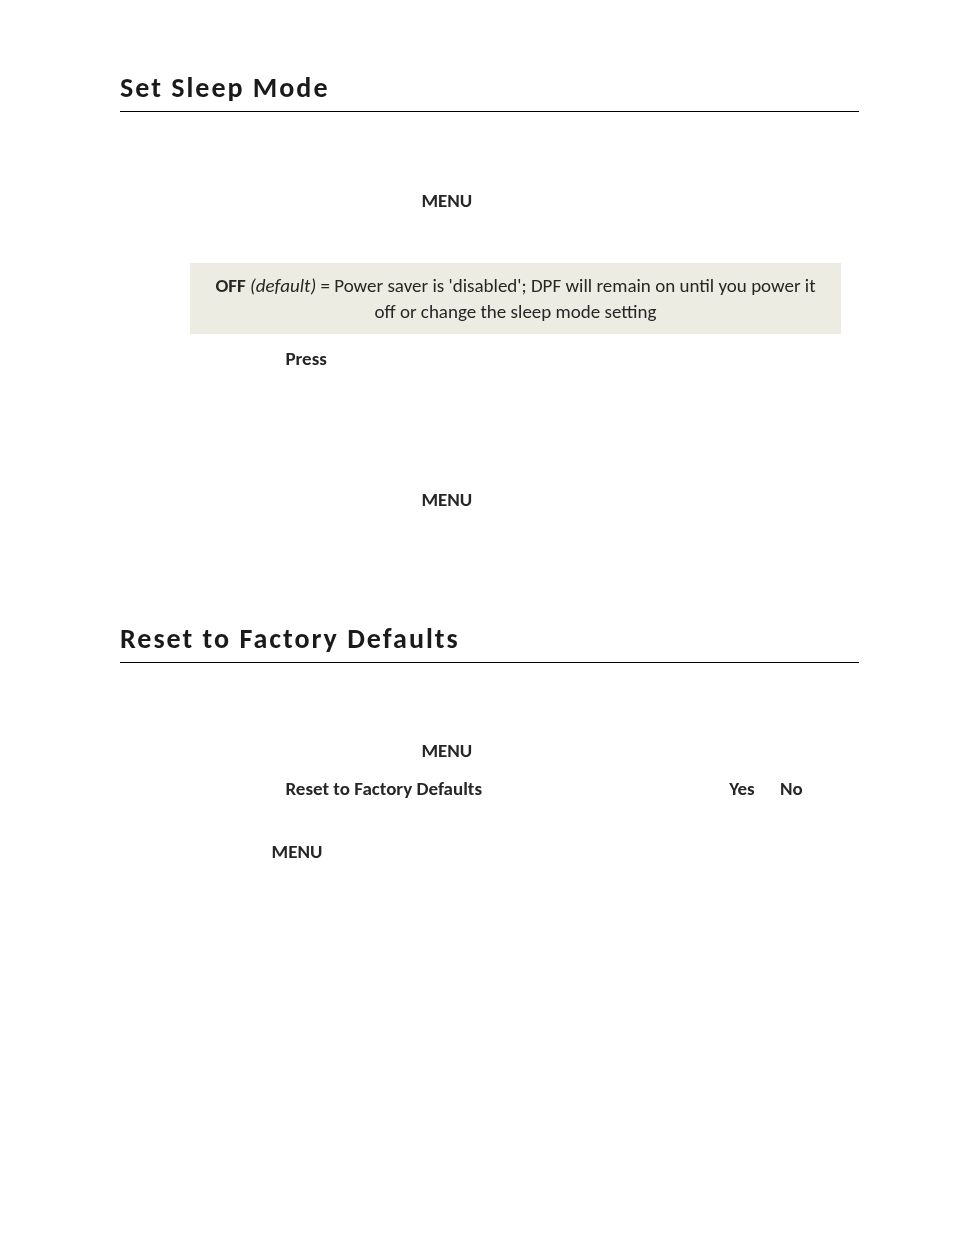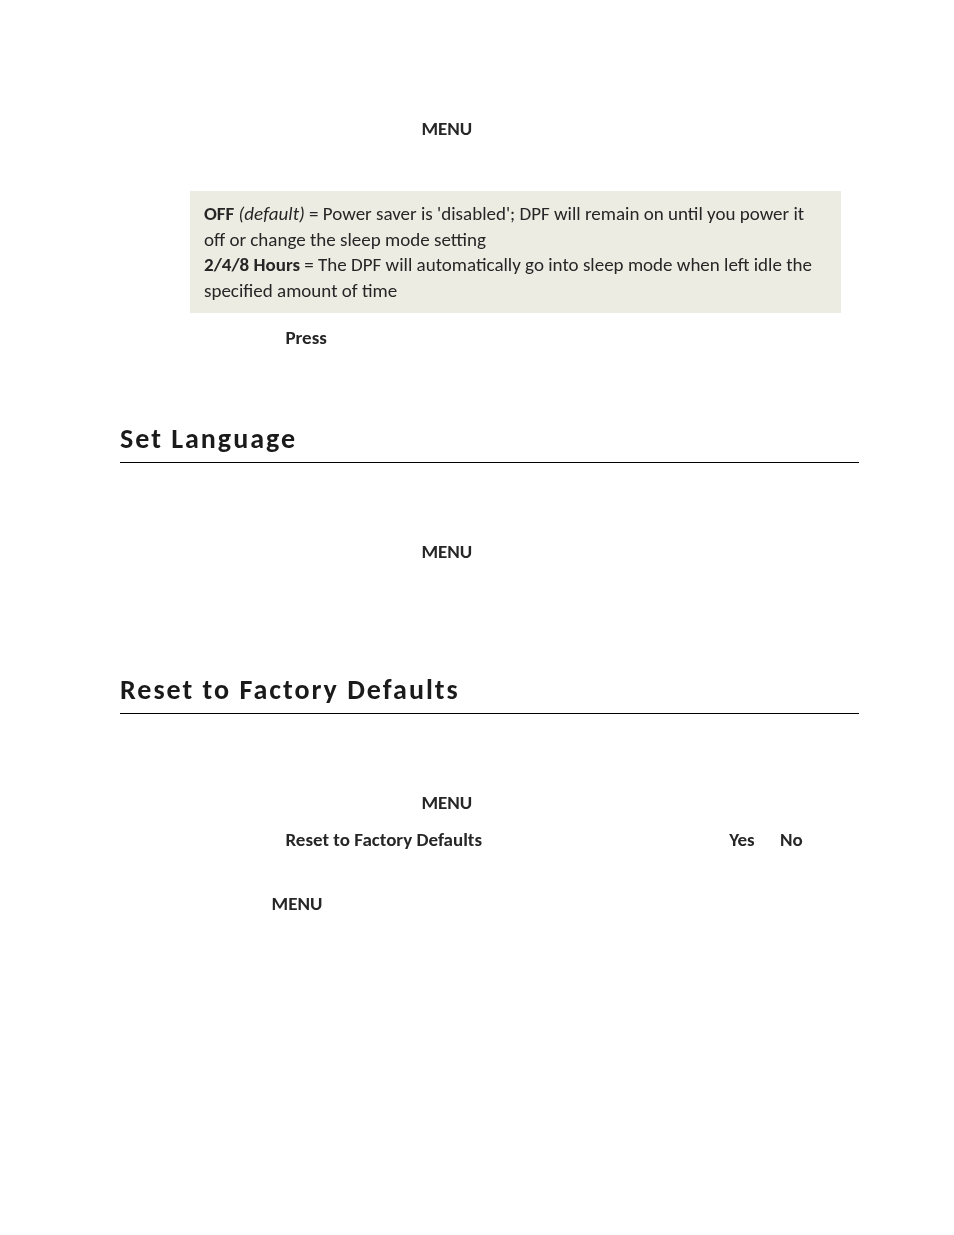--- a/index.html
+++ b/index.html
@@ -29,60 +29,58 @@
     line-height: 1.35;
     color: #262626;
   }
   .indent-1 { margin-left: 70px; }
   .bold { font-weight: 700; }
   .note-box {
     background: #edece3;
     padding: 10px 14px 10px 14px;
     margin: 0 18px 0 70px;
     color: #262626;
+    text-align: center;
   }
   .note-box .italic { font-style: italic; }
   .gap-sm { height: 12px; }
   .gap-md { height: 20px; }
   .gap-xl { height: 70px; }
   .hidden-flow { color: #ffffff; } 
 </style>
 </head>
 <body>
 
 <div class="page">
 
+  <div class="section-heading">Set Sleep Mode</div>
 
   <div class="body-text hidden-flow">To set the picture frame's sleep mode to power saver:</div>
   <div class="gap-md"></div>
 
   <div class="body-text indent-1">
     <span class="hidden-flow">1. In the Settings menu, press </span><span class="bold">MENU</span><span class="hidden-flow"> to select Sleep Mode.</span>
   </div>
   <div class="gap-sm"></div>
   <div class="body-text indent-1 hidden-flow">2. Select one of the options:</div>
   <div class="gap-sm"></div>
 
   <div class="note-box body-text">
     <div>
       <span class="bold">OFF</span><span class="italic"> (default)</span><span> = Power saver is 'disabled'; DPF will remain on until you power it off or change the sleep mode setting</span>
     </div>
-    <div>
-      <span class="bold">2/4/8 Hours</span><span> = The DPF will automatically go into sleep mode when left idle the specified amount of time</span>
-    </div>
   </div>
 
   <div class="gap-sm"></div>
   <div class="body-text indent-1">
     <span class="hidden-flow">3. Select </span><span class="bold" style="margin-left:26px">Press</span><span class="hidden-flow"> when completed.</span>
   </div>
 
   <div class="gap-xl"></div>
 
-  <div class="section-heading">Set Language</div>
 
   <div class="body-text hidden-flow">To select the language of the DPF's display:</div>
   <div class="gap-md"></div>
 
   <div class="body-text indent-1">
     <span class="hidden-flow">1. In the Settings menu, press </span><span class="bold">MENU</span><span class="hidden-flow"> to select Language.</span>
   </div>
   <div class="gap-sm"></div>
   <div class="body-text indent-1 hidden-flow">2. Use the RIGHT/LEFT buttons to select the preferred language.</div>
 

